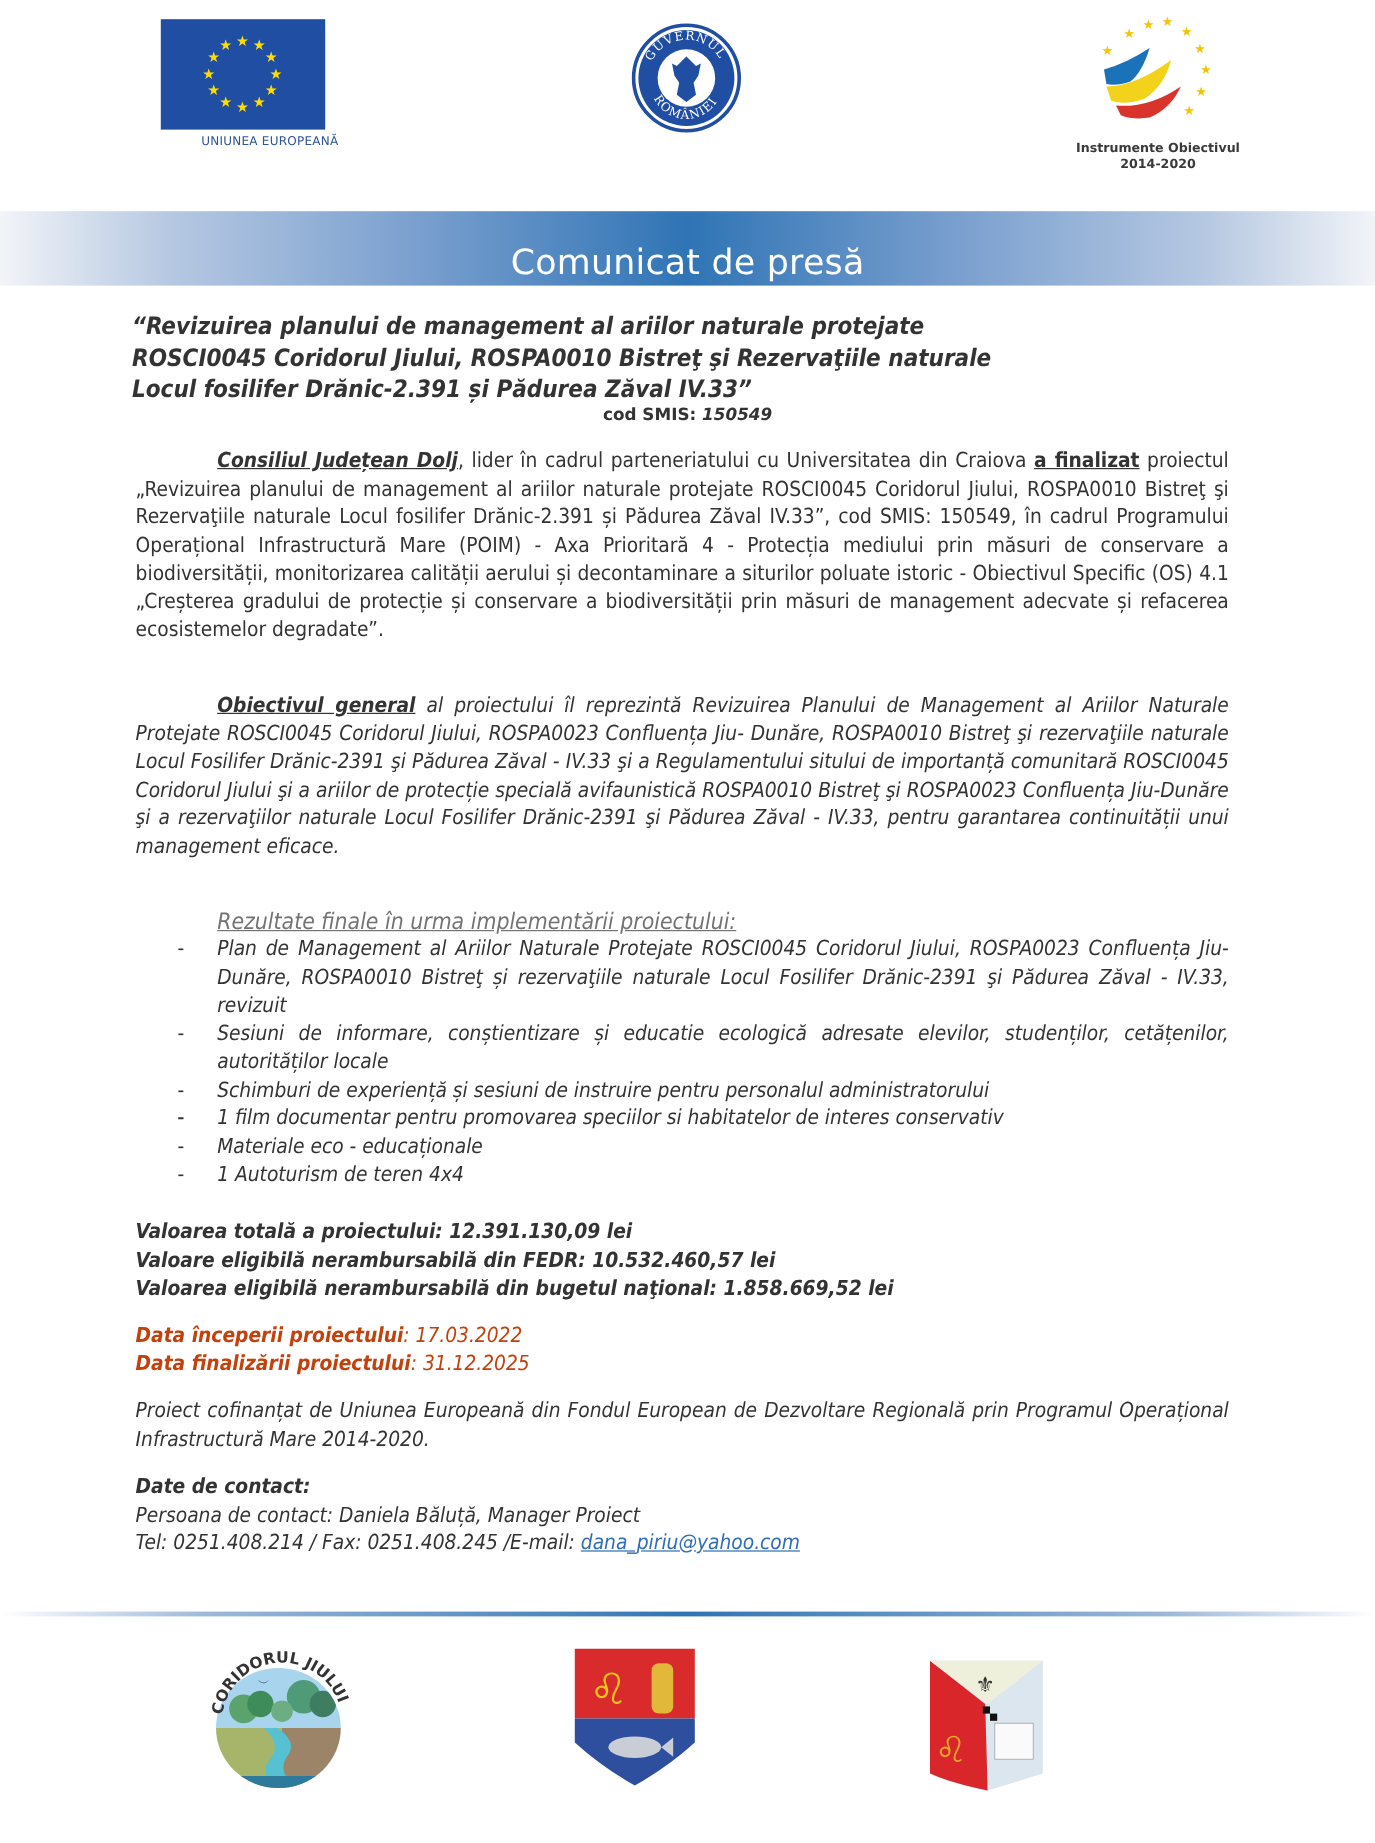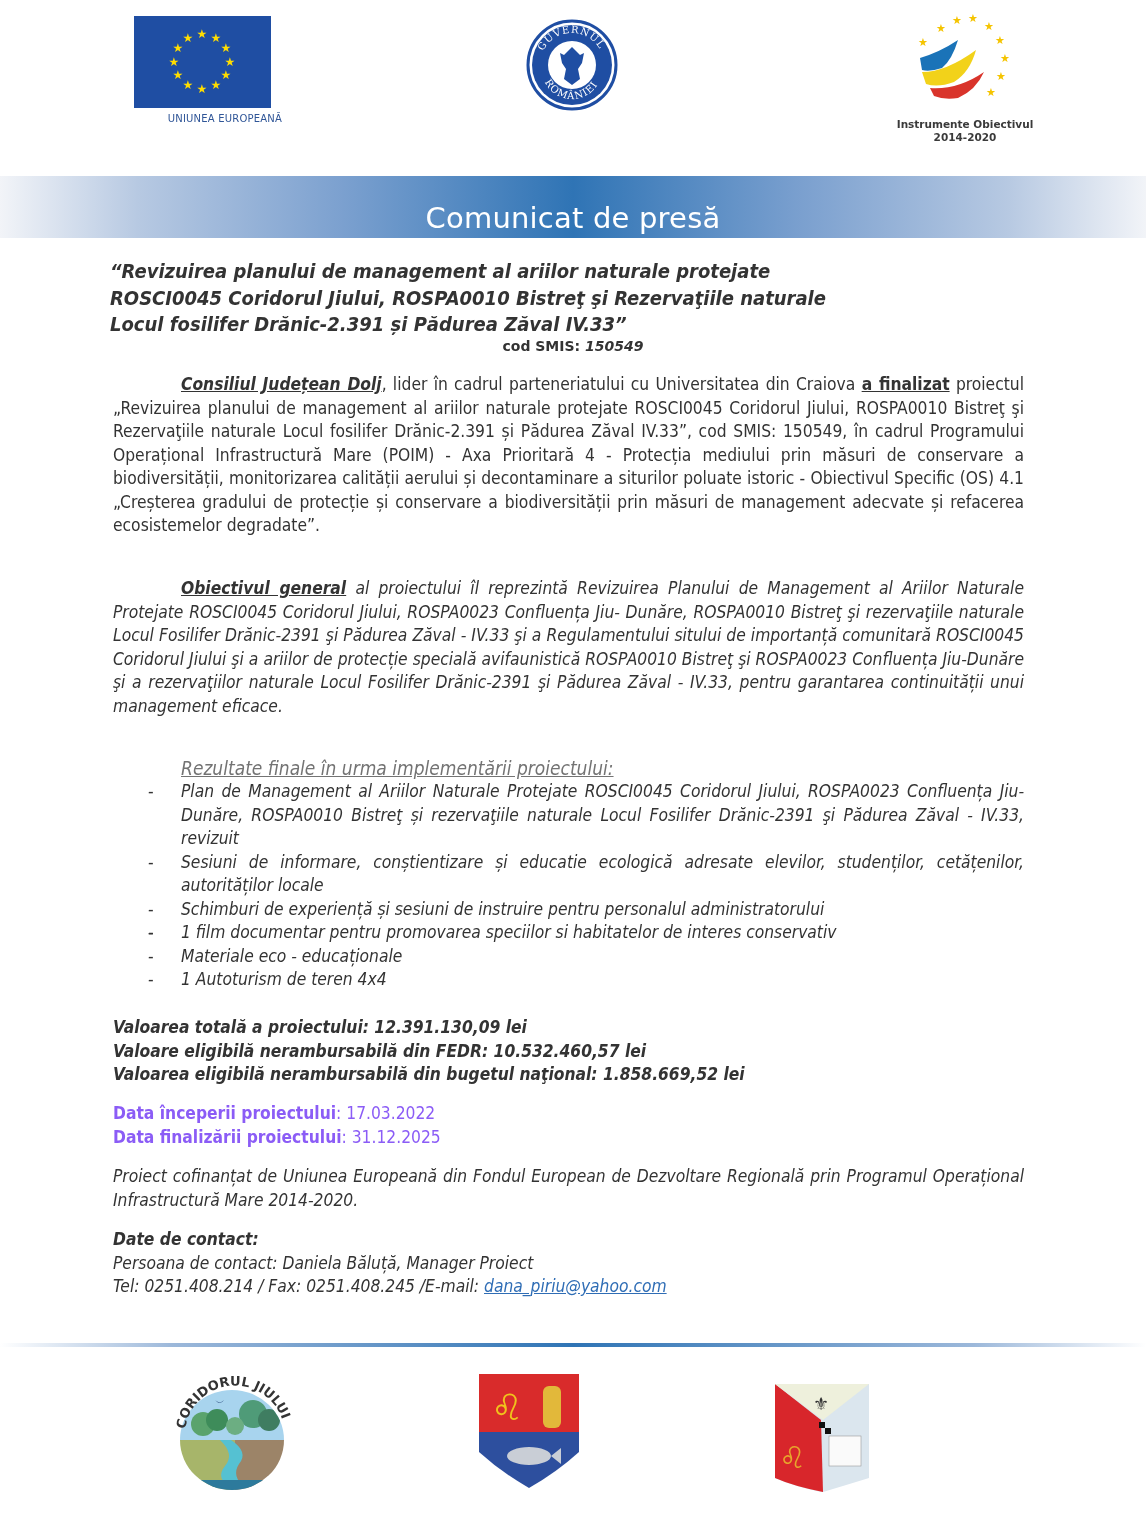--- a/index.html
+++ b/index.html
@@ -29,21 +29,21 @@
   .indent { display:inline-block; width:68px; }
   .ul-b { font-weight:bold; font-style:italic; text-decoration:underline; }
   .ub { font-weight:bold; text-decoration:underline; }
 
   .results-title { left:181px; top:757px; font-size:19px; font-style:italic; text-decoration:underline; color:#737373; font-family:"DejaVu Sans Condensed","DejaVu Sans", sans-serif; }
   .rlist { left:113px; top:780px; width:911px; margin:0; padding:0; list-style:none; font-size:17.3px; line-height:23.5px; font-style:italic; color:#333; font-family:"DejaVu Sans Condensed","DejaVu Sans", sans-serif; }
   .rlist li { position:relative; padding-left:68px; text-align:justify; }
   .rlist li .dash { position:absolute; left:35px; top:0; font-style:normal; }
 
   .vals { left:113px; top:1016px; font-size:17.3px; line-height:23.5px; font-style:italic; font-weight:bold; color:#333; font-family:"DejaVu Sans Condensed","DejaVu Sans", sans-serif; }
-  .dates { left:113px; top:1102px; font-size:17.3px; line-height:23.5px; color:#8b5cf6; font-family:"DejaVu Sans Condensed","DejaVu Sans", sans-serif; }
+  .dates { left:113px; top:1102px; font-size:17.3px; line-height:23.5px; font-style:italic; color:#c2410c; font-family:"DejaVu Sans Condensed","DejaVu Sans", sans-serif; }
   .dates b { font-weight:bold; }
   .cofin { left:113px; top:1165px; width:911px; font-size:17.3px; line-height:23.5px; font-style:italic; text-align:justify; color:#333; font-family:"DejaVu Sans Condensed","DejaVu Sans", sans-serif; }
   .contact { left:113px; top:1228px; font-size:17.3px; line-height:23.5px; font-style:italic; color:#333; font-family:"DejaVu Sans Condensed","DejaVu Sans", sans-serif; }
   .contact .hd { font-weight:bold; }
   .email { color:#2f6db5; text-decoration:underline; }
 
   .footer-line { left:0; top:1343px; width:1146px; height:4px;
                  background:linear-gradient(to right,rgba(255,255,255,0) 0%,#9cb8da 15%,#2f74b5 50%,#9cb8da 85%,rgba(255,255,255,0) 100%); }
   .fl1 { left:165px; top:1362px; width:135px; height:130px; }
   .fl2 { left:477px; top:1372px; width:104px; height:118px; }

